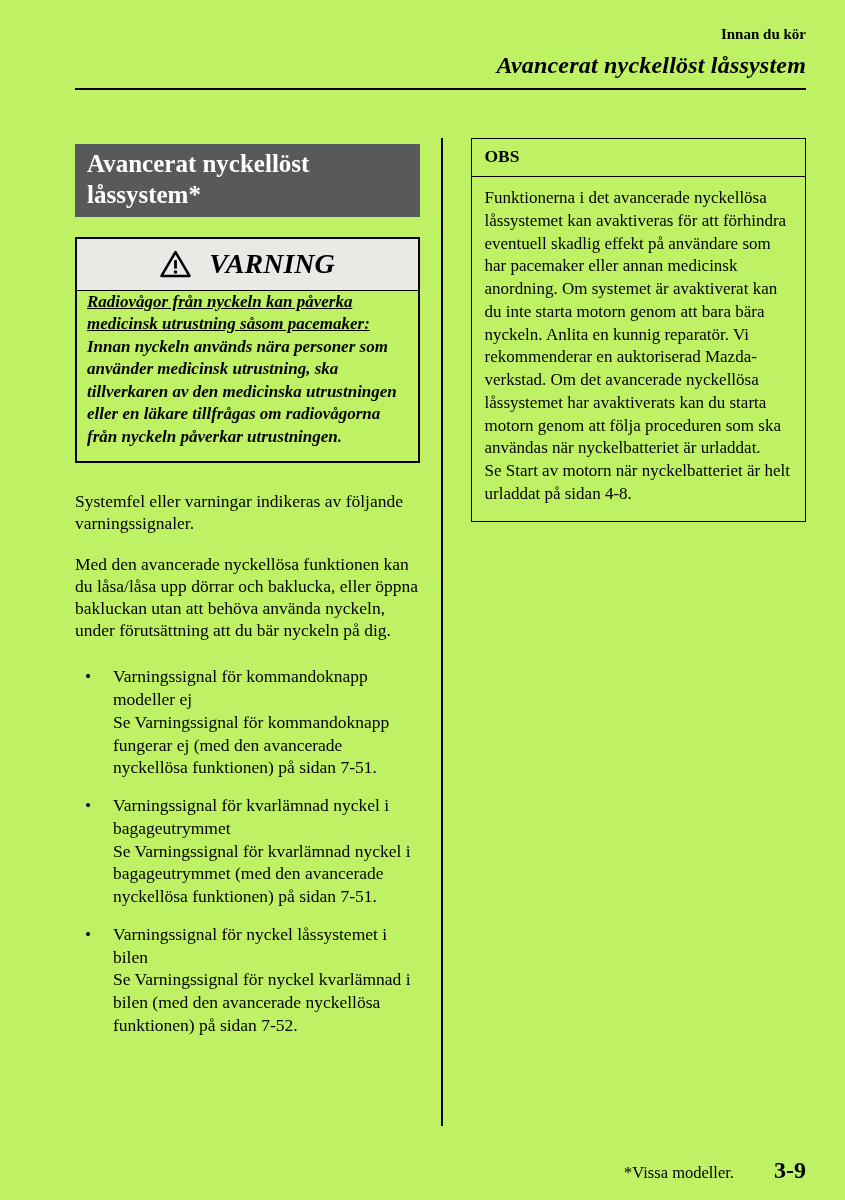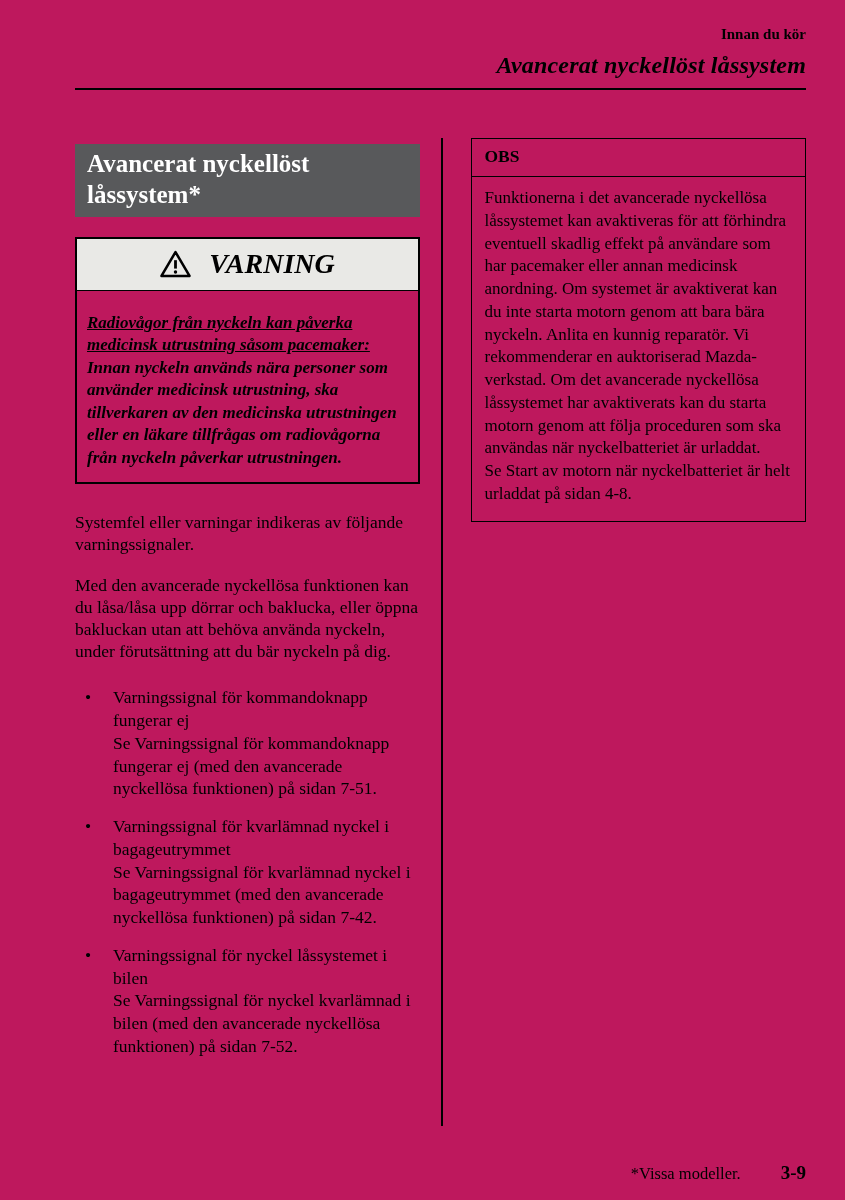--- a/index.html
+++ b/index.html
@@ -1,20 +1,20 @@
 <!DOCTYPE html>
 <html><head>
 <meta charset="utf-8">
 <style>
   html, body { margin: 0; padding: 0; background: #ffffff; }
   .page {
     position: relative;
     width: 845px;
     height: 1200px;
-    background: #be185d;
+    background: #bef264;
     color: #000000;
     font-family: "Liberation Serif", serif;
     overflow: hidden;
   }
 
   
   .page-header {
     position: absolute;
     top: 26px;
     left: 75px;
@@ -82,21 +82,21 @@
     justify-content: center;
     gap: 18px;
   }
   .warning-label {
     font-weight: bold;
     font-style: italic;
     font-size: 28px;
   }
   .warning-icon svg { display: block; }
   .warning-body {
-    padding: 21px 10px 13px 10px;
+    padding: 0 10px 13px 10px;
     font-weight: bold;
     font-style: italic;
     font-size: 17px;
     line-height: 1.32;
   }
   .warning-lead {
     display: block;
     text-decoration: underline;
   }
   .warning-rest { display: block; }
@@ -143,21 +143,21 @@
   .page-footer {
     position: absolute;
     right: 39px;
     bottom: 16px;
     display: flex;
     align-items: baseline;
     gap: 40px;
     text-align: right;
   }
   .footnote { font-size: 16.5px; }
-  .page-number { font-weight: bold; font-size: 19px; }
+  .page-number { font-weight: bold; font-size: 24px; }
 </style>
 </head>
 <body>
 
 <div class="page">
 
   <header class="page-header">
     <div class="eyebrow">Innan du kör</div>
     <div class="page-title">Avancerat nyckellöst låssystem</div>
     <hr class="header-rule">
@@ -187,30 +187,30 @@
       </div>
 
       <p class="body-para signals">Systemfel eller varningar indikeras av följande varningssignaler.</p>
       <p class="body-para">Med den avancerade nyckellösa funktionen kan du låsa/låsa upp dörrar och baklucka, eller öppna bakluckan utan att behöva använda nyckeln, under förutsättning att du bär nyckeln på dig.</p>
 
       <div class="bullet-list">
 
         <div class="list-item">
           <span class="bullet">•</span>
           <span class="item-text">
-            <span class="item-title">Varningssignal för kommandoknapp fungerar ej</span>
+            <span class="item-title">Varningssignal för kommandoknapp modeller ej</span>
             <span class="item-ref">Se Varningssignal för kommandoknapp fungerar ej (med den avancerade nyckellösa funktionen) på sidan 7-51.</span>
           </span>
         </div>
 
         <div class="list-item">
           <span class="bullet">•</span>
           <span class="item-text">
             <span class="item-title">Varningssignal för kvarlämnad nyckel i bagageutrymmet</span>
-            <span class="item-ref">Se Varningssignal för kvarlämnad nyckel i bagageutrymmet (med den avancerade nyckellösa funktionen) på sidan 7-42.</span>
+            <span class="item-ref">Se Varningssignal för kvarlämnad nyckel i bagageutrymmet (med den avancerade nyckellösa funktionen) på sidan 7-51.</span>
           </span>
         </div>
 
         <div class="list-item">
           <span class="bullet">•</span>
           <span class="item-text">
             <span class="item-title">Varningssignal för nyckel låssystemet i bilen</span>
             <span class="item-ref">Se Varningssignal för nyckel kvarlämnad i bilen (med den avancerade nyckellösa funktionen) på sidan 7-52.</span>
           </span>
         </div>

